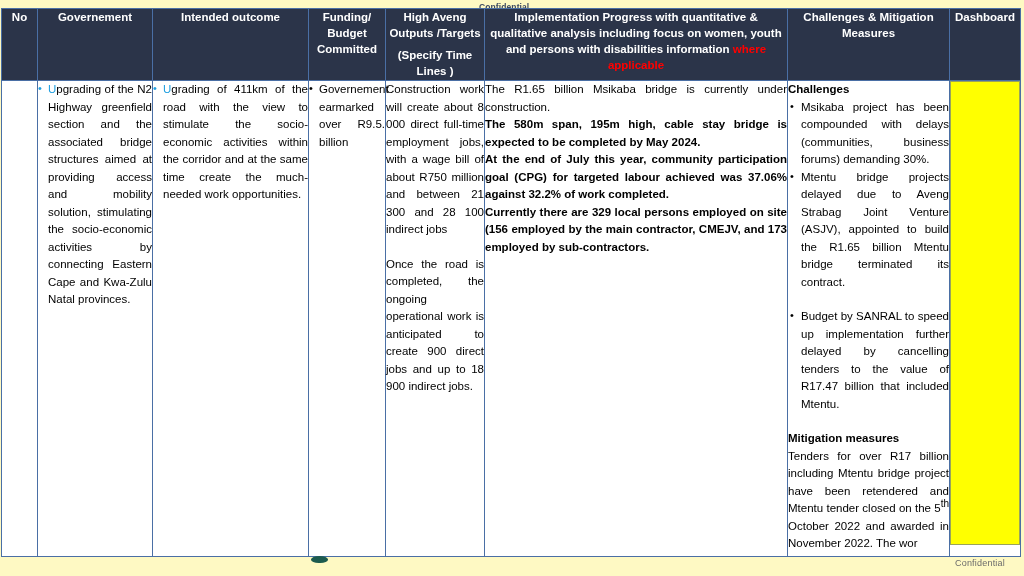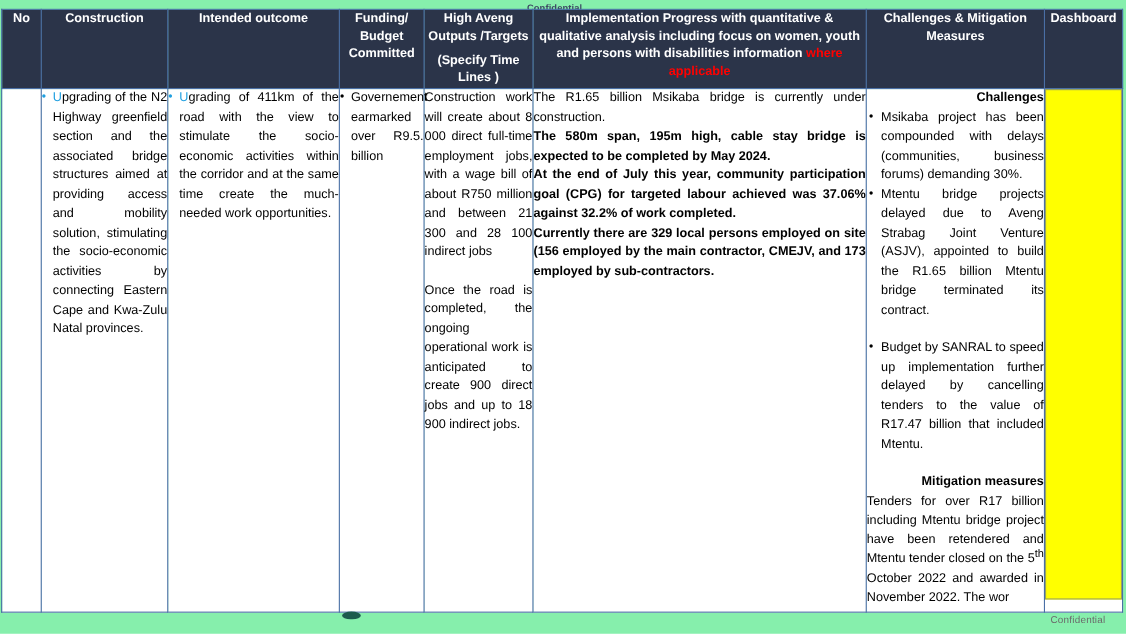--- a/index.html
+++ b/index.html
@@ -2,21 +2,21 @@
 <html><head>
 <meta charset="utf-8">
 <style>
   html,body{margin:0;padding:0;}
   body{
     width:1024px;height:576px;overflow:hidden;
     background:#ffffff;
     font-family:"Liberation Sans", sans-serif;
     position:relative;
   }
-  .slide{position:absolute;left:0;top:0;width:1024px;height:576px;background:#86efac;}
+  .slide{position:absolute;left:0;top:0;width:1024px;height:576px;background:#fef9c3;}
 
   .conf-top{
     position:absolute;left:479px;top:2px;
     font-size:8.5px;color:#3d4a63;font-weight:600;
     letter-spacing:.1px;
     overflow:hidden;height:9px;line-height:11px;
   }
   .conf-bottom{
     position:absolute;left:955px;top:558px;
     font-size:9px;color:#6b6b6b;
@@ -74,21 +74,21 @@
     color:#1f9fe0;
     font-size:11px;
   }
   .bul.dark:before{color:#000;}
   .cap{color:#1f9fe0;}
 
   .para{display:block;text-align:justify;}
   .para + .para{margin-top:0;font-weight:bold;}
   .gap{display:block;height:17px;}
 
-  .hd{font-weight:bold;display:block;text-align:right;}
+  .hd{font-weight:bold;display:block;text-align:left;}
   .chbul{
     display:block;
     padding-left:13px;
     position:relative;
     text-align:justify;
   }
   .chbul:before{
     content:"\2022";
     position:absolute;left:2px;top:-1px;
     color:#000;font-size:11px;
@@ -136,21 +136,21 @@
         <col class="c2">
         <col class="c3">
       <col class="c4">
         <col class="c5">
         <col class="c6">
         <col class="c7">
     </colgroup>
     <thead>
       <tr>
         <th>No</th>
-        <th>Construction</th>
+        <th>Governement</th>
         <th>Intended outcome</th>
         <th>
           <span>Funding/</span><br>
           <span>Budget</span><br>
           <span>Committed</span>
         </th>
         <th>
           <span>High Aveng</span><br>
           <span>Outputs /Targets</span>
           <span class="sub">(Specify Time</span>

